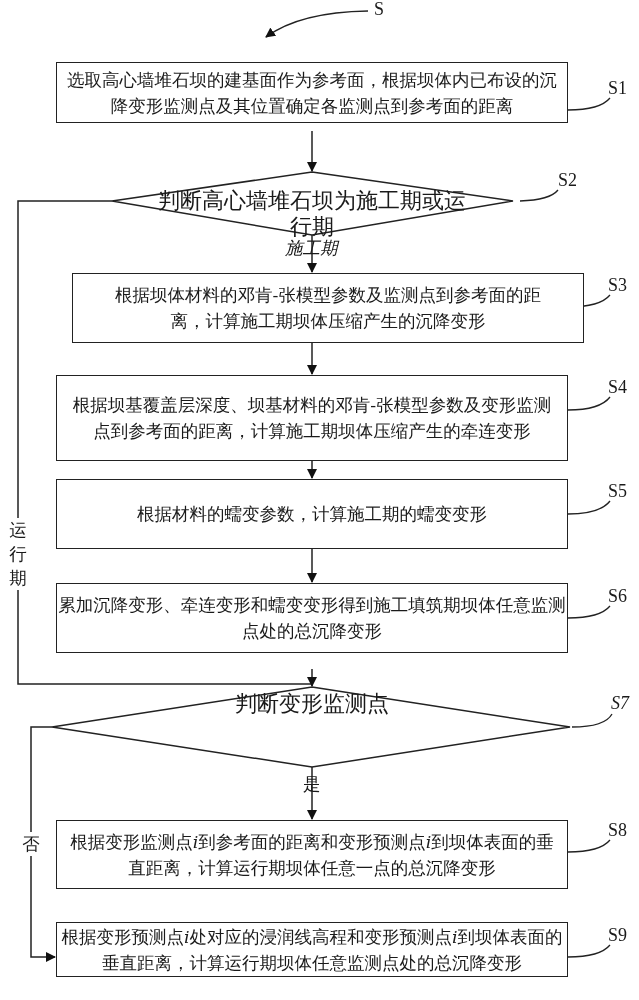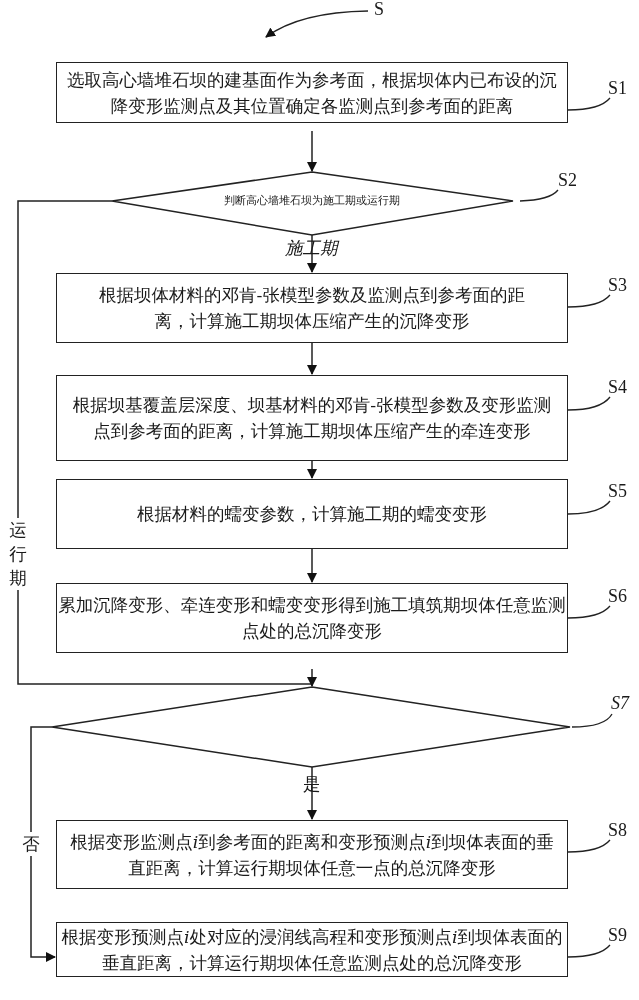--- a/index.html
+++ b/index.html
@@ -2,21 +2,21 @@
 <html><head>
 <meta charset="utf-8">
 <style>
   html, body { margin:0; padding:0; background:#ffffff; }
   body { width:639px; height:1000px; position:relative; overflow:hidden;
          font-family: "DejaVu Serif", "Liberation Serif", serif; color:#1a1a1a; }
   svg.lines { position:absolute; left:0; top:0; width:639px; height:1000px; }
   .box { position:absolute; left:56px; width:512px; border:1.5px solid #222; box-sizing:border-box;
          display:flex; align-items:center; justify-content:center; text-align:center;
          font-size:17.5px; line-height:26px; padding:0 6px; background:#fff; }
-  .dtext { position:absolute; text-align:center; font-size:11px; line-height:26px; }
+  .dtext { position:absolute; text-align:center; font-size:22px; line-height:26px; }
   .lbl { position:absolute; font-size:17.5px; line-height:22px; }
   .step { position:absolute; font-size:18px; font-family: "Liberation Serif", serif; }
   .vlbl { position:absolute; font-size:17.5px; line-height:24px; width:20px; text-align:center; background:#fff; }
   i { font-style:italic; }
 </style>
 </head>
 <body>
 
 <svg class="lines" viewBox="0 0 639 1000">
   <defs>
@@ -64,21 +64,21 @@
 
 <div class="box" style="top:62px; height:61px;">
   <span>选取高心墙堆石坝的建基面作为参考面，根据坝体内已布设的沉降变形监测点及其位置确定各监测点到参考面的距离</span>
 </div>
 <div class="step" style="left:608px; top:78px;">S1</div>
 
 <div class="dtext" style="left:150px; top:188px; width:324px;">判断高心墙堆石坝为施工期或运行期</div>
 <div class="step" style="left:558px; top:170px;">S2</div>
 <div class="lbl" style="left:285px; top:237px;font-style:italic;">施工期</div>
 
-<div class="box" style="top:273px; height:70px; padding:0 40px;">
+<div class="box" style="top:273px; height:70px; padding:0 40px;margin-left:16px;">
   <span>根据坝体材料的邓肯-张模型参数及监测点到参考面的距离，计算施工期坝体压缩产生的沉降变形</span>
 </div>
 <div class="step" style="left:608px; top:275px;">S3</div>
 
 <div class="box" style="top:375px; height:86px; padding:0 8px;">
   <span>根据坝基覆盖层深度、坝基材料的邓肯-张模型参数及变形监测点到参考面的距离，计算施工期坝体压缩产生的牵连变形</span>
 </div>
 <div class="step" style="left:608px; top:377px;">S4</div>
 
 <div class="box" style="top:479px; height:70px;">
@@ -91,20 +91,21 @@
 </div>
 <div class="step" style="left:608px; top:586px;">S6</div>
 
 <div class="vlbl" style="left:8px; top:518px;">
   <span>运</span><br>
   <span>行</span><br>
   <span>期</span>
 </div>
 
 <div class="dtext" style="left:110px; top:691px; width:404px;">
+  <div>判断变形监测点</div>
 </div>
 <div class="step" style="left:611px; top:693px; font-style:italic;">S7</div>
 <div class="lbl" style="left:303px; top:773px;">是</div>
 
 <div class="vlbl" style="left:21px; top:832px;">否</div>
 
 <div class="box" style="top:820px; height:69px; padding:0 6px;">
   <span>
     <span>根据变形监测点</span><i>i</i><span>到参考面的距离和变形预测点</span><i>i</i><span>到坝体表面的垂直距离，计算运行期坝体任意一点的总沉降变形</span>
   </span>

